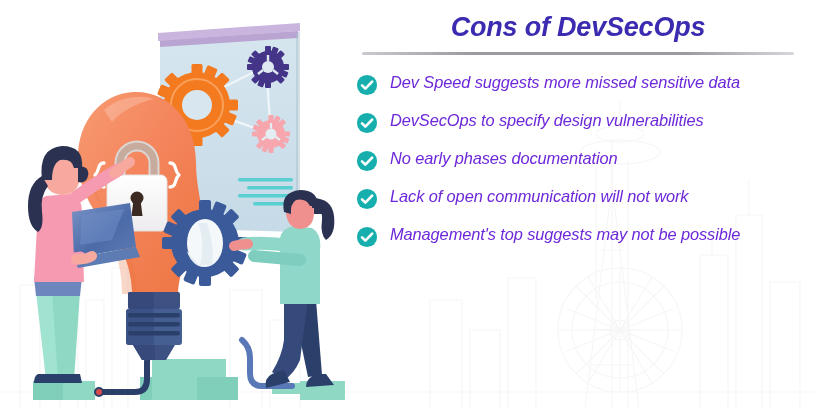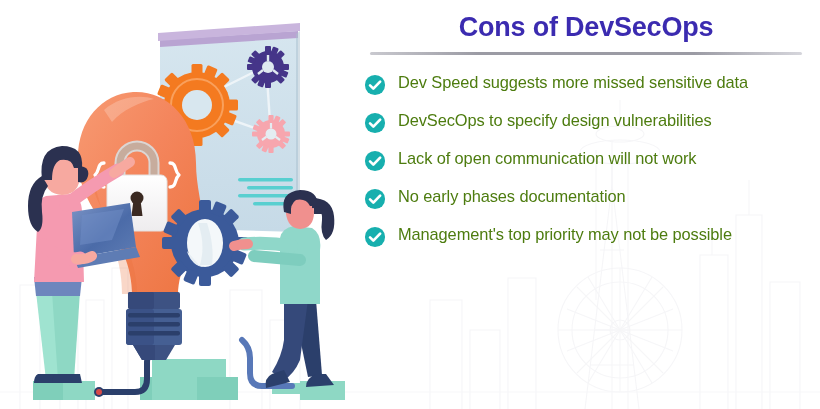--- a/index.html
+++ b/index.html
@@ -26,22 +26,22 @@
 
   
   .illus{
     position:absolute; left:0; top:0;
     width:345px; height:409px;
   }
 
   
   .content{
     position:absolute;
-    left:352px; top:0;
-    width:468px; height:354px;
+    left:344px; top:0;
+    width:468px; height:354px;font-style:italic;
   }
   .title{
     text-align:center;
     font-size:27px;
     font-weight:bold;
     color:#3b2bb0;
     letter-spacing:-0.2px;
     margin-top:12px;
     white-space:nowrap;
   }
@@ -64,21 +64,21 @@
   .bullet:last-child{ margin-bottom:0; }
   .chk{
     flex:0 0 auto;
     width:22px; height:22px;
     margin-right:12px;
     margin-top:2px;
   }
   .btext{
     font-size:16.4px;
     line-height:21px;
-    color:#4d7c0f;
+    color:#6d28d9;
     font-weight:400;
     letter-spacing:-0.1px;
     max-width:390px;
   }
 </style>
 </head>
 <body>
 
 <div id="slide">
 
@@ -415,34 +415,34 @@
           <path d="M6.6 12.4 L10.2 16 L17.6 8.3" fill="none" stroke="#ffffff" stroke-width="2.9" stroke-linecap="round" stroke-linejoin="round"></path>
         </svg>
         <span class="btext">DevSecOps to specify design vulnerabilities</span>
       </li>
 
       <li class="bullet">
         <svg class="chk" viewBox="0 0 24 24">
           <circle cx="12" cy="12" r="11" fill="#17AFAE"></circle>
           <path d="M6.6 12.4 L10.2 16 L17.6 8.3" fill="none" stroke="#ffffff" stroke-width="2.9" stroke-linecap="round" stroke-linejoin="round"></path>
         </svg>
-        <span class="btext">Lack of open communication will not work</span>
+        <span class="btext">No early phases documentation</span>
       </li>
 
       <li class="bullet">
         <svg class="chk" viewBox="0 0 24 24">
           <circle cx="12" cy="12" r="11" fill="#17AFAE"></circle>
           <path d="M6.6 12.4 L10.2 16 L17.6 8.3" fill="none" stroke="#ffffff" stroke-width="2.9" stroke-linecap="round" stroke-linejoin="round"></path>
         </svg>
-        <span class="btext">No early phases documentation</span>
+        <span class="btext">Lack of open communication will not work</span>
       </li>
 
       <li class="bullet">
         <svg class="chk" viewBox="0 0 24 24">
           <circle cx="12" cy="12" r="11" fill="#17AFAE"></circle>
           <path d="M6.6 12.4 L10.2 16 L17.6 8.3" fill="none" stroke="#ffffff" stroke-width="2.9" stroke-linecap="round" stroke-linejoin="round"></path>
         </svg>
-        <span class="btext">Management's top priority may not be possible</span>
+        <span class="btext">Management's top suggests may not be possible</span>
       </li>
 
     </ul>
   </div>
 </div>
 
 </body></html>

